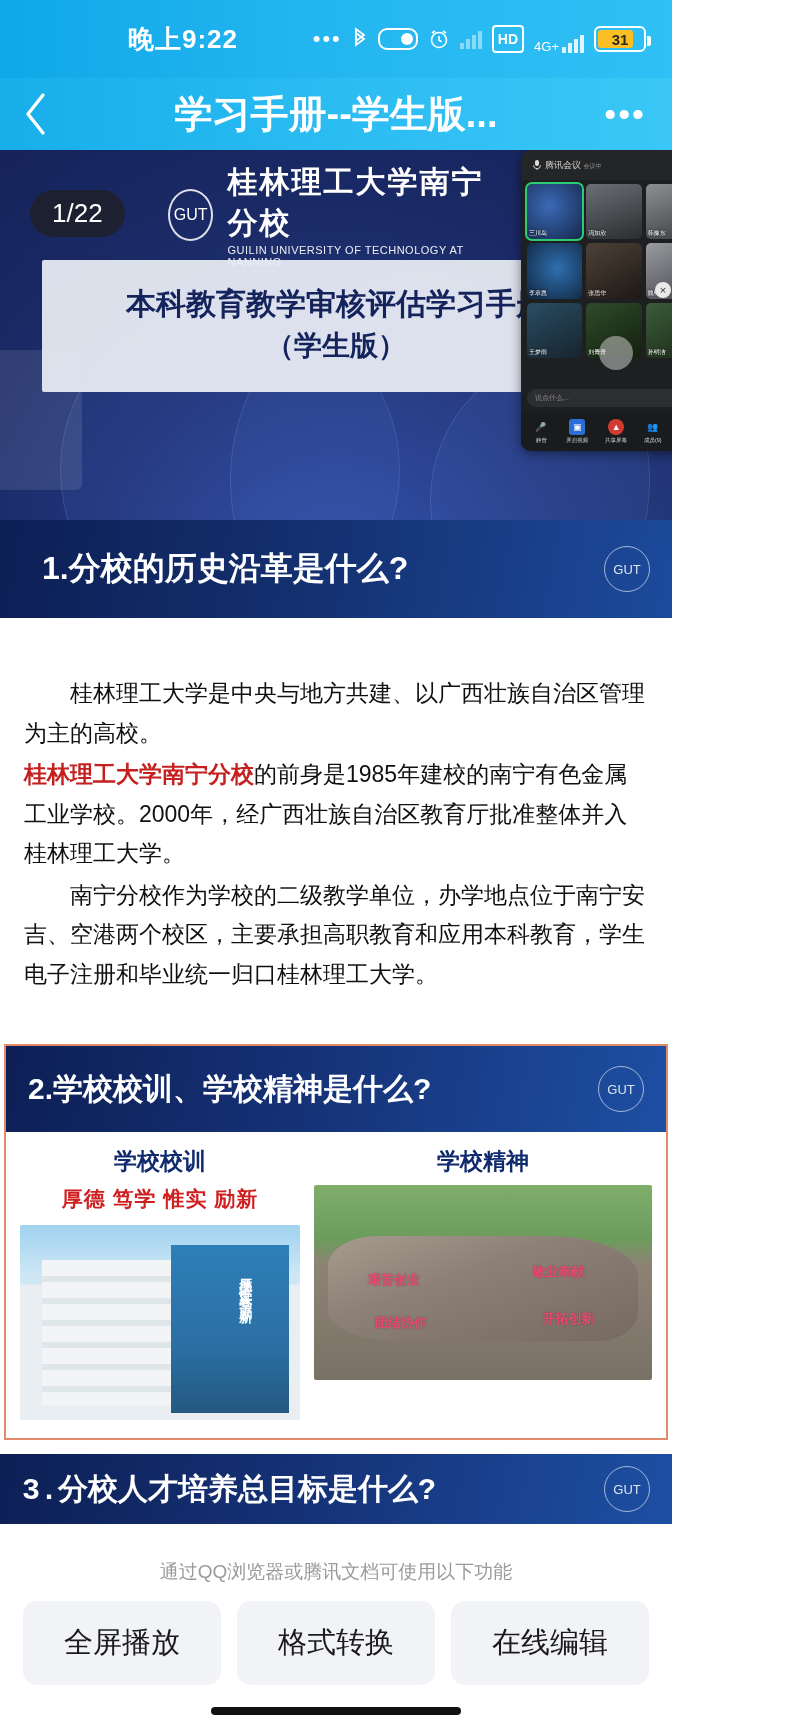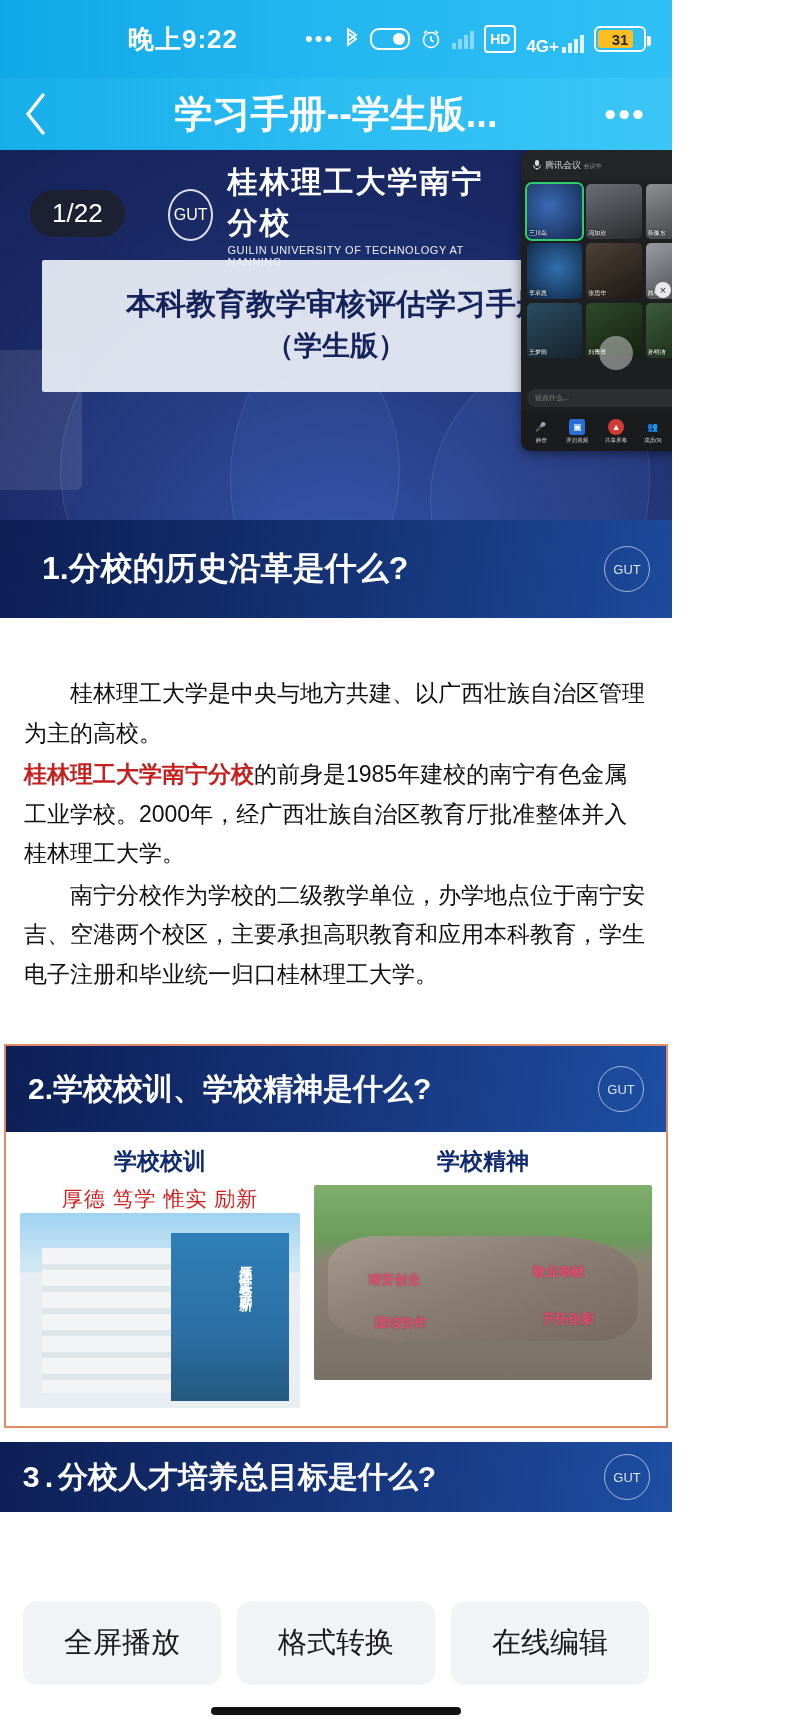--- a/index.html
+++ b/index.html
@@ -56,21 +56,21 @@
   .sig-bars i { display:block; width: 4px; background: rgba(255,255,255,.85); }
   .sig-bars i:nth-child(1){height:6px}
   .sig-bars i:nth-child(2){height:10px}
   .sig-bars i:nth-child(3){height:14px}
   .sig-bars i:nth-child(4){height:18px}
   .sig-dim i { background: rgba(255,255,255,.45); }
   .hd-badge {
     border: 2px solid #fff; border-radius: 4px;
     font-size: 14px; padding: 0 4px; font-weight: 700; line-height: 18px;
   }
-  .g4 { font-size: 17px; font-weight: 700; line-height: 12px; }
+  .g4 { font-size: 13px; font-weight: 400; line-height: 12px; }
   .net { display:flex; align-items:flex-end; gap:3px; }
   .battery {
     width: 52px; height: 26px;
     border: 2px solid #ffffff; border-radius: 6px;
     position: relative; display: flex; align-items: center; justify-content: center;
   }
   .battery::after {
     content:""; position:absolute; right:-7px; top:8px;
     width:4px; height:10px; background:#fff; border-radius: 0 2px 2px 0;
   }
@@ -295,21 +295,21 @@
     height: 86px;
     background: linear-gradient(100deg, #0d1f55 0%, #16347a 50%, #1d4fa3 100%);
     display:flex; align-items:center; color:#fff; padding-left: 22px;
   }
   .sec2-head .q { font-size: 30px; font-weight: 700; }
   .sec2-body { padding: 14px 14px 18px; }
   .two-col { display: flex; gap: 14px; }
   .col { flex: 1; text-align: center; }
   .col.left { flex: 0 0 280px; }
   .col-title { font-size: 23px; font-weight: 700; color: #0f2a6e; margin-bottom: 8px; }
-  .col-sub { font-size: 21px; font-weight: 400; color: #d01f1f; margin-bottom: 0; letter-spacing: 1px; }
+  .col-sub { font-size: 21px; font-weight: 700; color: #d01f1f; margin-bottom: 12px; letter-spacing: 1px; }
   .photo { border-radius: 2px; overflow: hidden; position: relative; }
   .photo.building {
     height: 195px;
     background:
       linear-gradient(180deg, #9fd2ef 0%, #cfe7f5 26%, #cfe7f5 30%, #e8eef1 31%, #e8eef1 100%);
   }
   .photo.building::before {
     content:""; position:absolute; left: 8%; top: 18%; width: 46%; height: 74%;
     background:
       repeating-linear-gradient(180deg, #f2f4f5 0 16px, #dfe6ea 16px 22px),
@@ -581,20 +581,21 @@
       </div>
     </div>
 
     <div class="sec3-head">
       <div class="q">3.分校人才培养总目标是什么?</div>
       <div class="sec-seal">GUT</div>
     </div>
   </div>
 
   <div class="bottom">
+    <div class="bottom-hint">通过QQ浏览器或腾讯文档可使用以下功能</div>
     <div class="btn-row">
       <div class="abtn">全屏播放</div>
       <div class="abtn">格式转换</div>
       <div class="abtn">在线编辑</div>
     </div>
     <div class="home-ind"></div>
   </div>
 
 </div>
 

